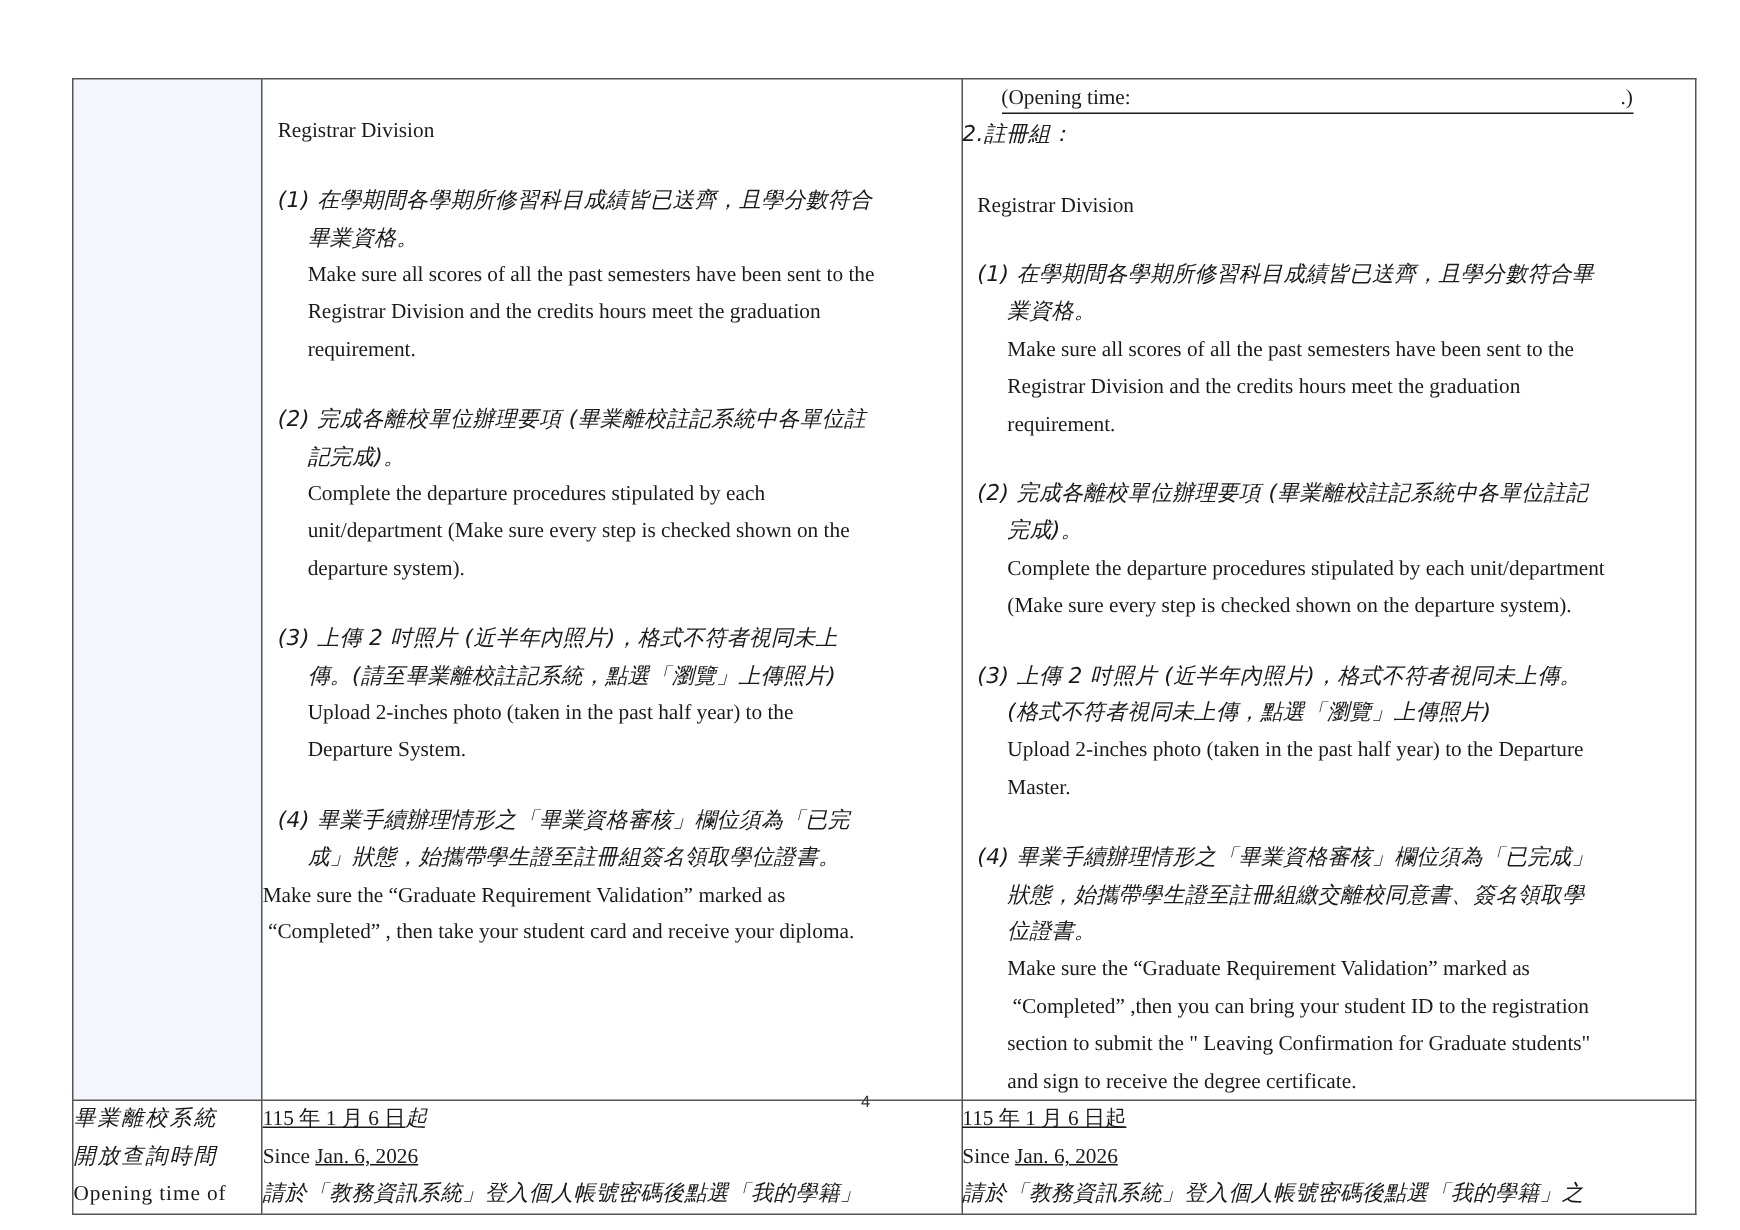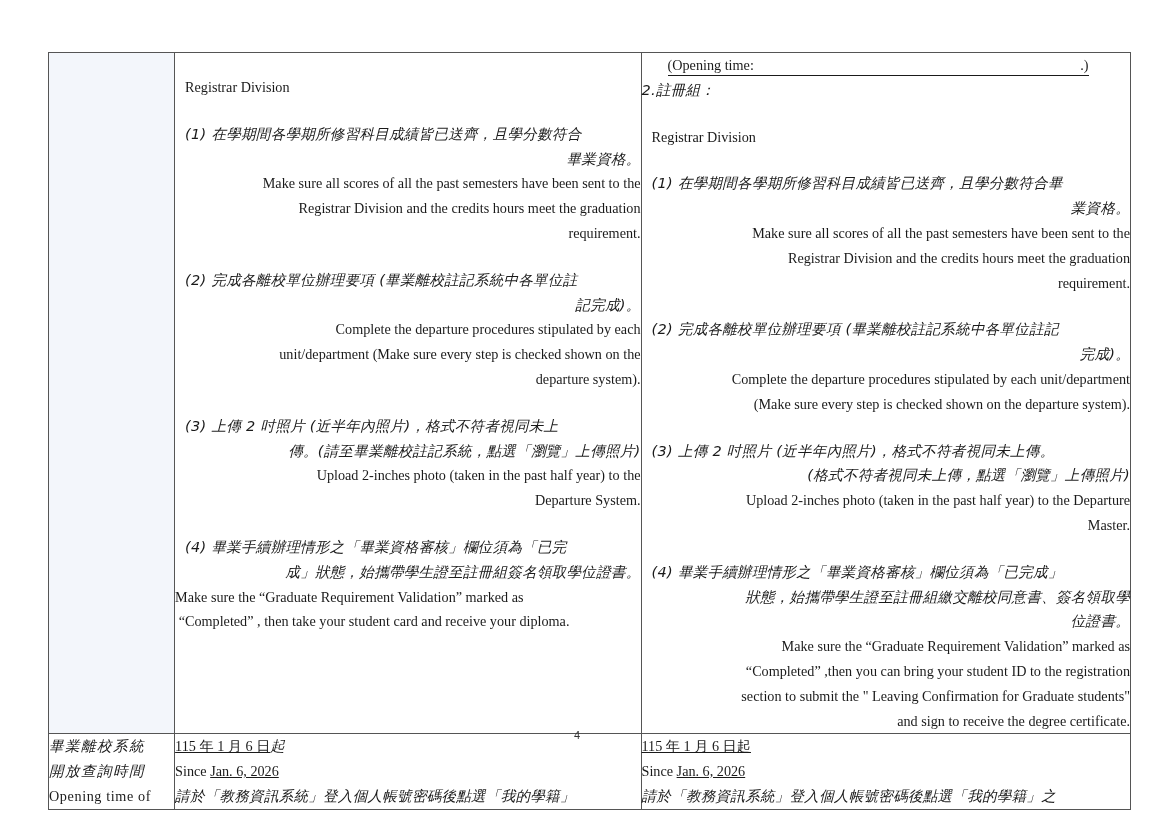--- a/index.html
+++ b/index.html
@@ -19,21 +19,21 @@
   .col-label { width: 126px; }
   .col-ug { width: 466px; }
   .col-gr { width: 489px; }
   .hdr-cell { background: #eef0f7; text-align: center; height: 25px; line-height: 25px; }
   .hdr-blank { background: #ffffff; }
   .left-shaded { background: #f3f6fb; }
   .ug-body { padding: 4px 4px 4px 6px; height: 560px; }
   .gr-body { padding: 4px 4px 4px 4px; }
   .line { display: block; white-space: nowrap; }
   .ind1 { padding-left: 10px; margin-top: 22px; }
-  .ind2 { padding-left: 30px; text-align: right; }
+  .ind2 { padding-left: 30px; }
   .cjk { font-family: "DejaVu Sans", sans-serif; font-size: 14.5px; letter-spacing: 0.3px; font-style: italic; }
   .ul { text-decoration: underline; }
   .opening-ul { display: inline-block; width: 421px; border-bottom: 1px solid #1a1a1a; line-height: 20px; }
   .opening-end { float: right; }
   .bottom-label { padding: 0 4px; text-align: justify; margin-top: 40px; }
   .bottom-label .line { letter-spacing: 1.5px; }
   .bottom-cell { padding: 0 5px; }
   .page-num {
     position: absolute; left: 574px; top: 729px;
     font-family: "Liberation Sans", sans-serif; font-size: 11px; color: #333;

